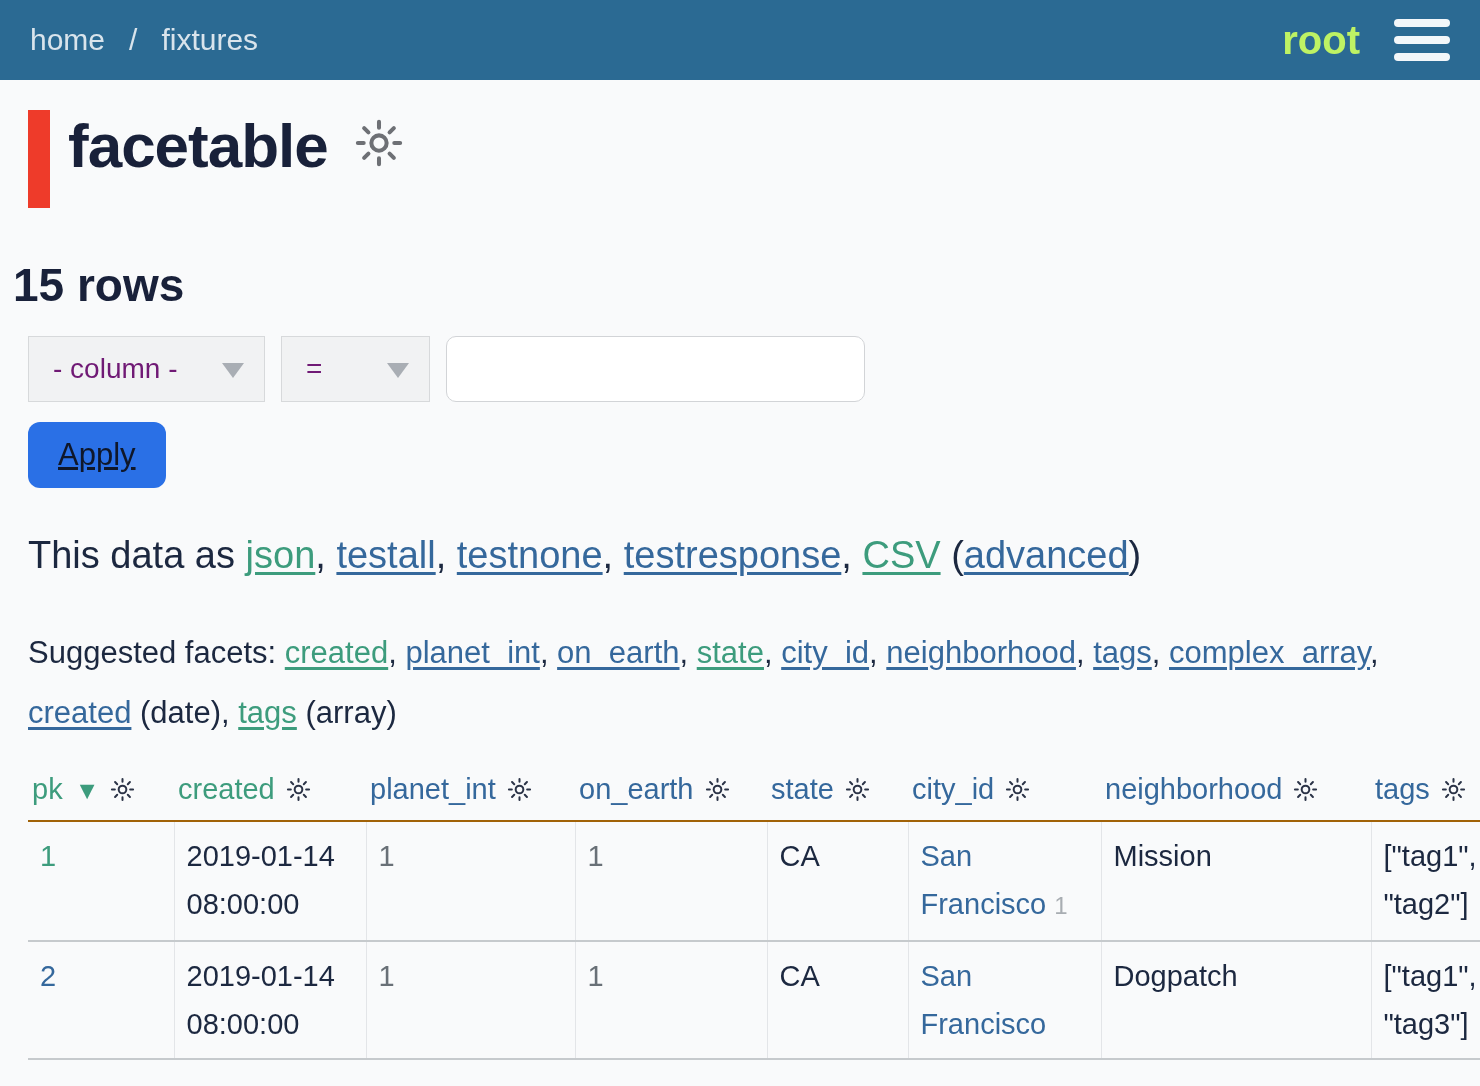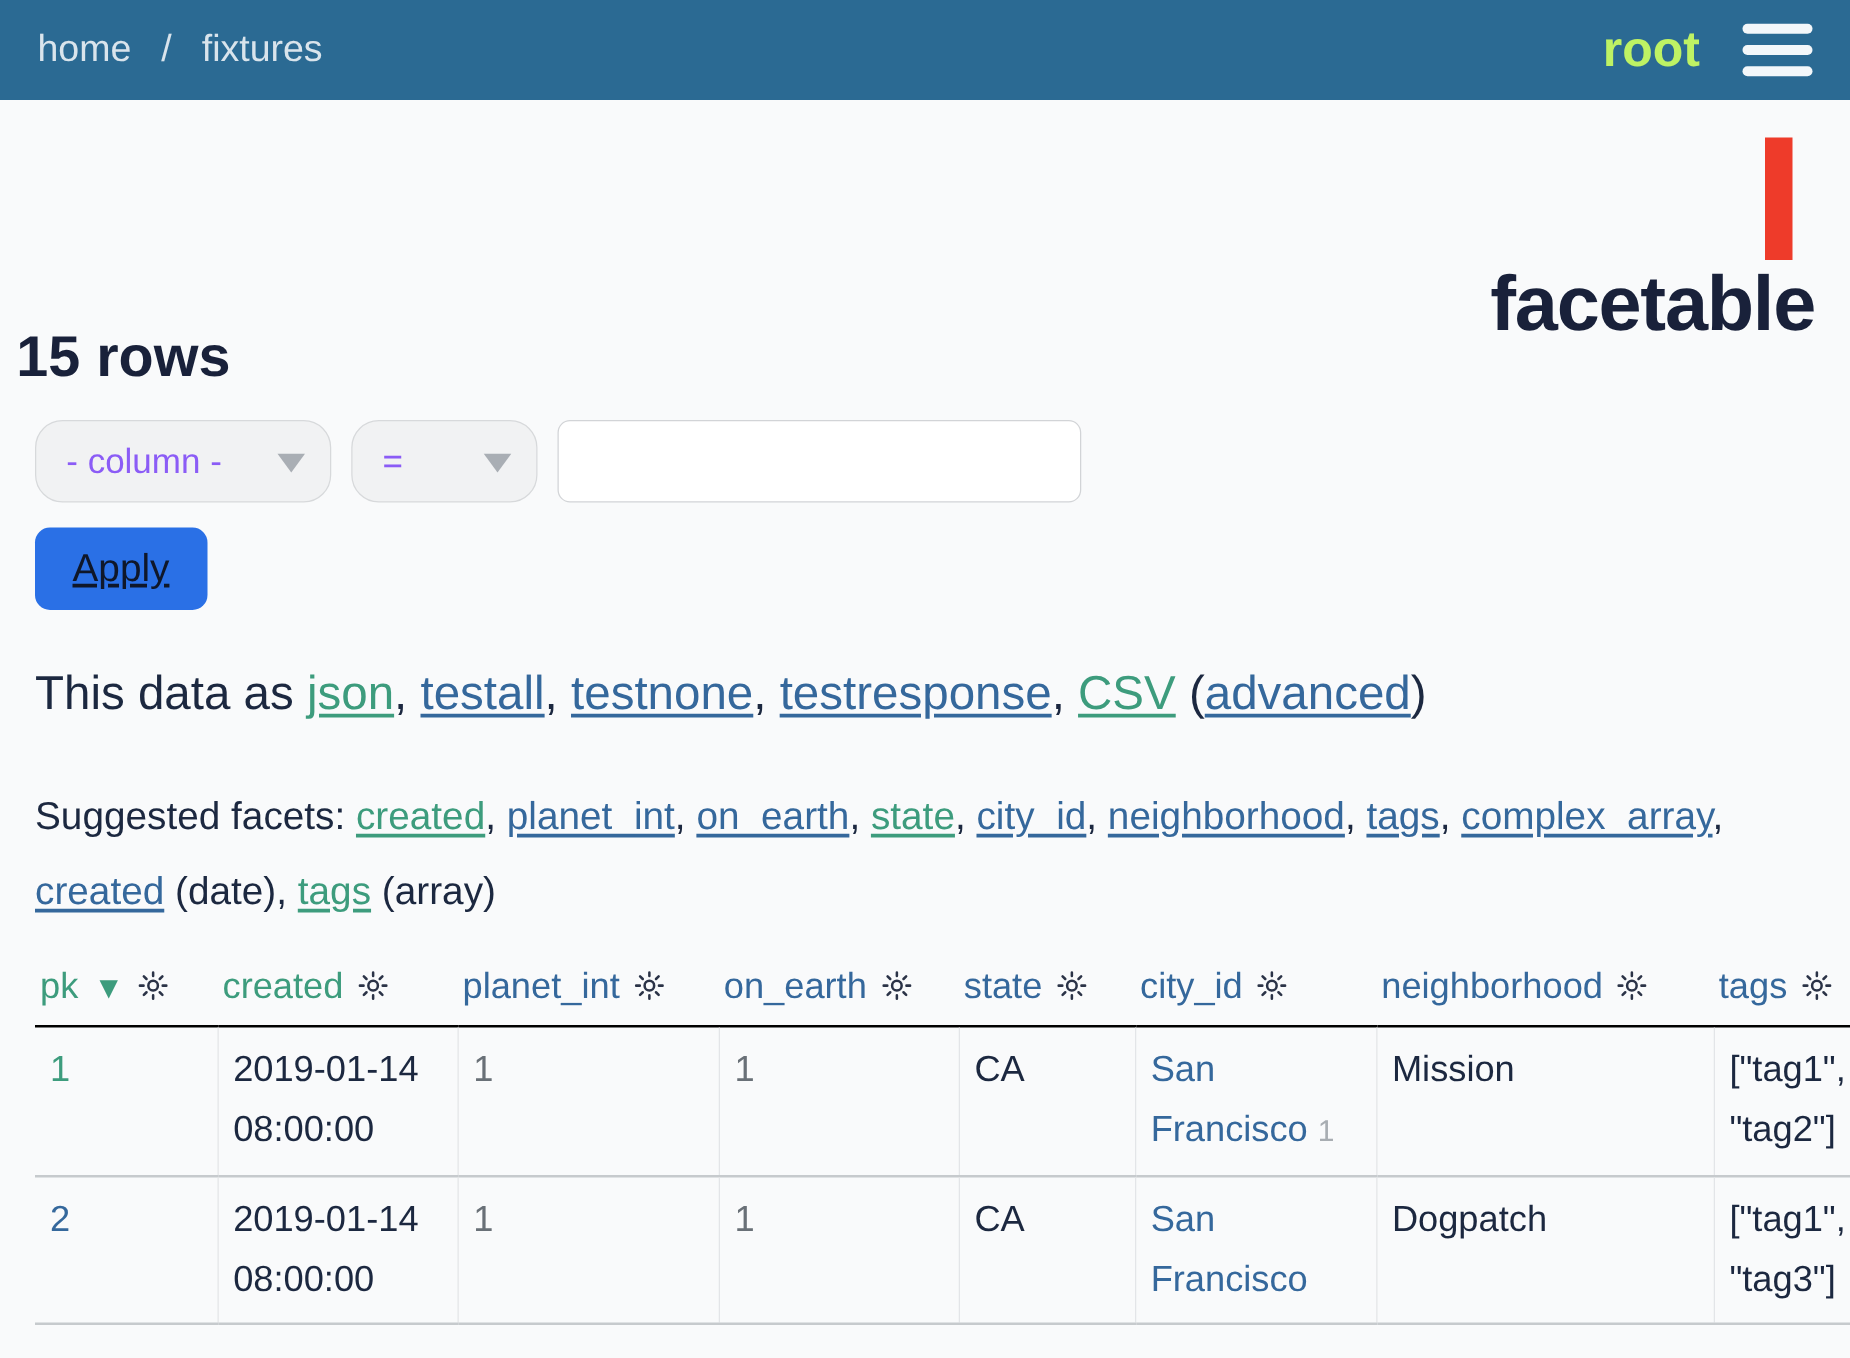--- a/index.html
+++ b/index.html
@@ -19,41 +19,41 @@
     padding:0 30px;
   }
   .crumbs { font-size:30px; color:#d9e4ec; display:flex; gap:24px; align-items:center;}
   .crumbs a { color:#d9e4ec; text-decoration:none; }
   .topbar-right { display:flex; align-items:center; gap:34px; }
   .user-label { color:#bef264; font-weight:bold; font-size:40px; }
   .burger { display:flex; flex-direction:column; gap:9px; cursor:pointer; }
   .burger span { display:block; width:56px; height:8px; border-radius:4px; background:#f3f7fa; }
 
   
-  .title-row { display:flex; align-items:flex-end; margin:30px 28px 0 28px; height:100px;flex-direction:column; }
+  .title-row { display:flex; align-items:flex-start; margin:30px 28px 0 28px; height:100px; }
   .accent-bar { width:22px; height:98px; background:#ee3b2a; margin-right:18px; flex:none; }
   h1 { margin:0; font-size:62px; font-weight:bold; color:#19213a; letter-spacing:-1px; }
   .title-gear { width:54px; height:54px; color:#6e7075; margin-left:24px; margin-top:6px; }
 
   
   .meta { margin:38px 28px 0 28px; font-size:29px; }
   .c-green { color:#3d9c7d; }
   .c-blue  { color:#35689c; }
   .lnk { text-decoration:underline; text-underline-offset:4px; }
 
   
   h2.rowcount { margin:48px 28px 0 13px; font-size:46px; font-weight:bold; color:#19213a; }
 
   
   .filters { margin:24px 28px 0 28px; display:flex; gap:16px; align-items:center; }
   .select {
     position:relative; height:66px; background:#f1f2f3;
-    border:1px solid #d7d9db; border-radius:22px;
+    border:1px solid #d7d9db; border-radius:0;
     display:flex; align-items:center; padding:0 52px 0 24px;
-    font-size:28px; color:#8b5cf6; cursor:pointer;
+    font-size:28px; color:#701a75; cursor:pointer;
   }
   .select::after {
     content:""; position:absolute; right:20px; top:26px;
     border:11px solid transparent; border-top:15px solid #a9aeb4;
   }
   .select.col-select { width:237px; }
   .select.op-select  { width:149px; }
   .filter-input {
     width:419px; height:66px; background:#ffffff;
     border:1px solid #d2d4d7; border-radius:10px;
@@ -76,21 +76,21 @@
   
   .export-line { margin:46px 28px 0 28px; font-size:38px; }
   .facets-line { margin:46px 28px 0 28px; font-size:31px; line-height:60px; max-width:1424px; }
 
   
   .table-wrap { margin:26px 0 0 28px; width:1452px; overflow:hidden; }
   table { border-collapse:collapse; table-layout:fixed; width:1543px; }
   th {
     text-align:left; font-weight:normal; font-size:29px;
     padding:4px 10px 14px 4px; white-space:nowrap;
-    border-bottom:2px solid #000000; vertical-align:bottom;
+    border-bottom:2px solid #a16207; vertical-align:bottom;
   }
   .th-link { text-decoration:none; }
   .sort-desc { color:#3d9c7d; font-size:25px; margin-left:12px; }
   .th-gear { width:27px; height:27px; color:#2b3347; margin-left:10px; vertical-align:-4px; }
   td {
     vertical-align:top; font-size:29px; line-height:48px;
     padding:10px 12px; border-bottom:2px solid #c6cacd;
     overflow:hidden;
   }
   td + td { border-left:1px solid #e3e5e8; }

